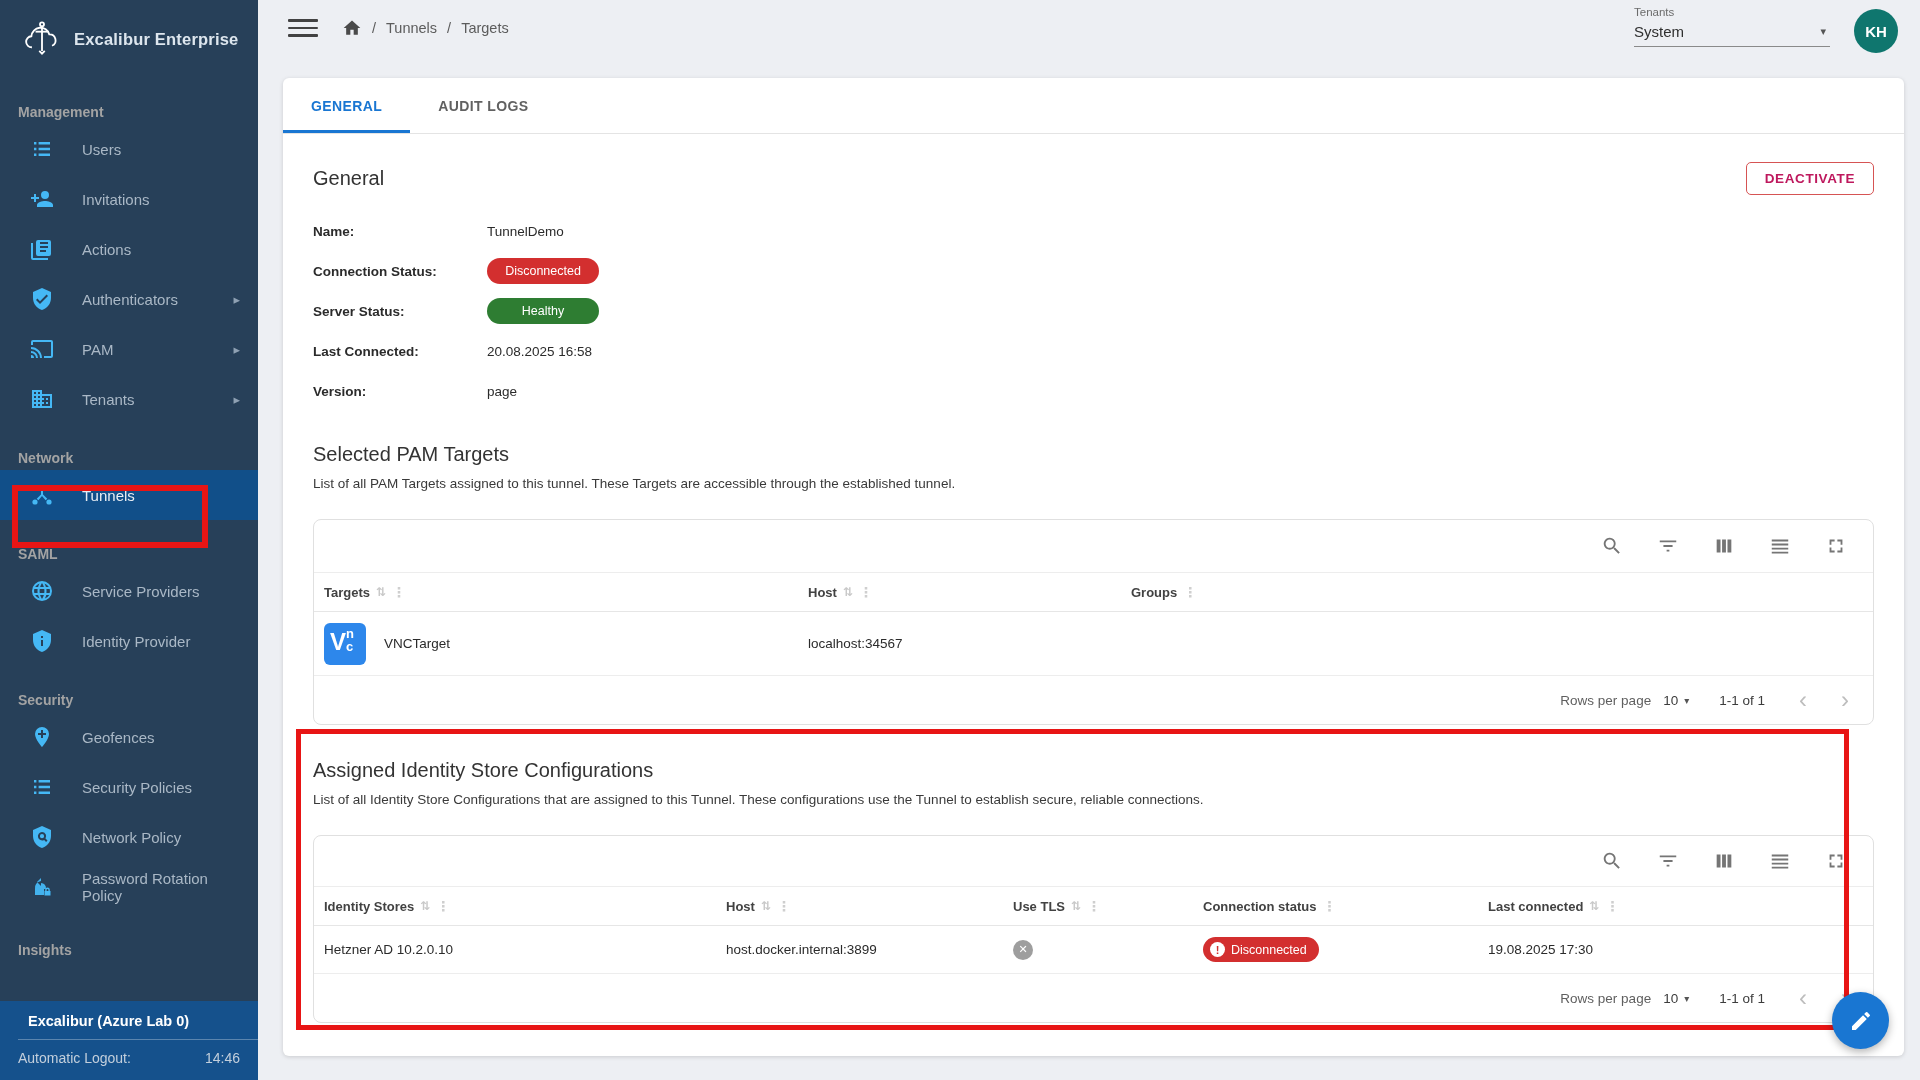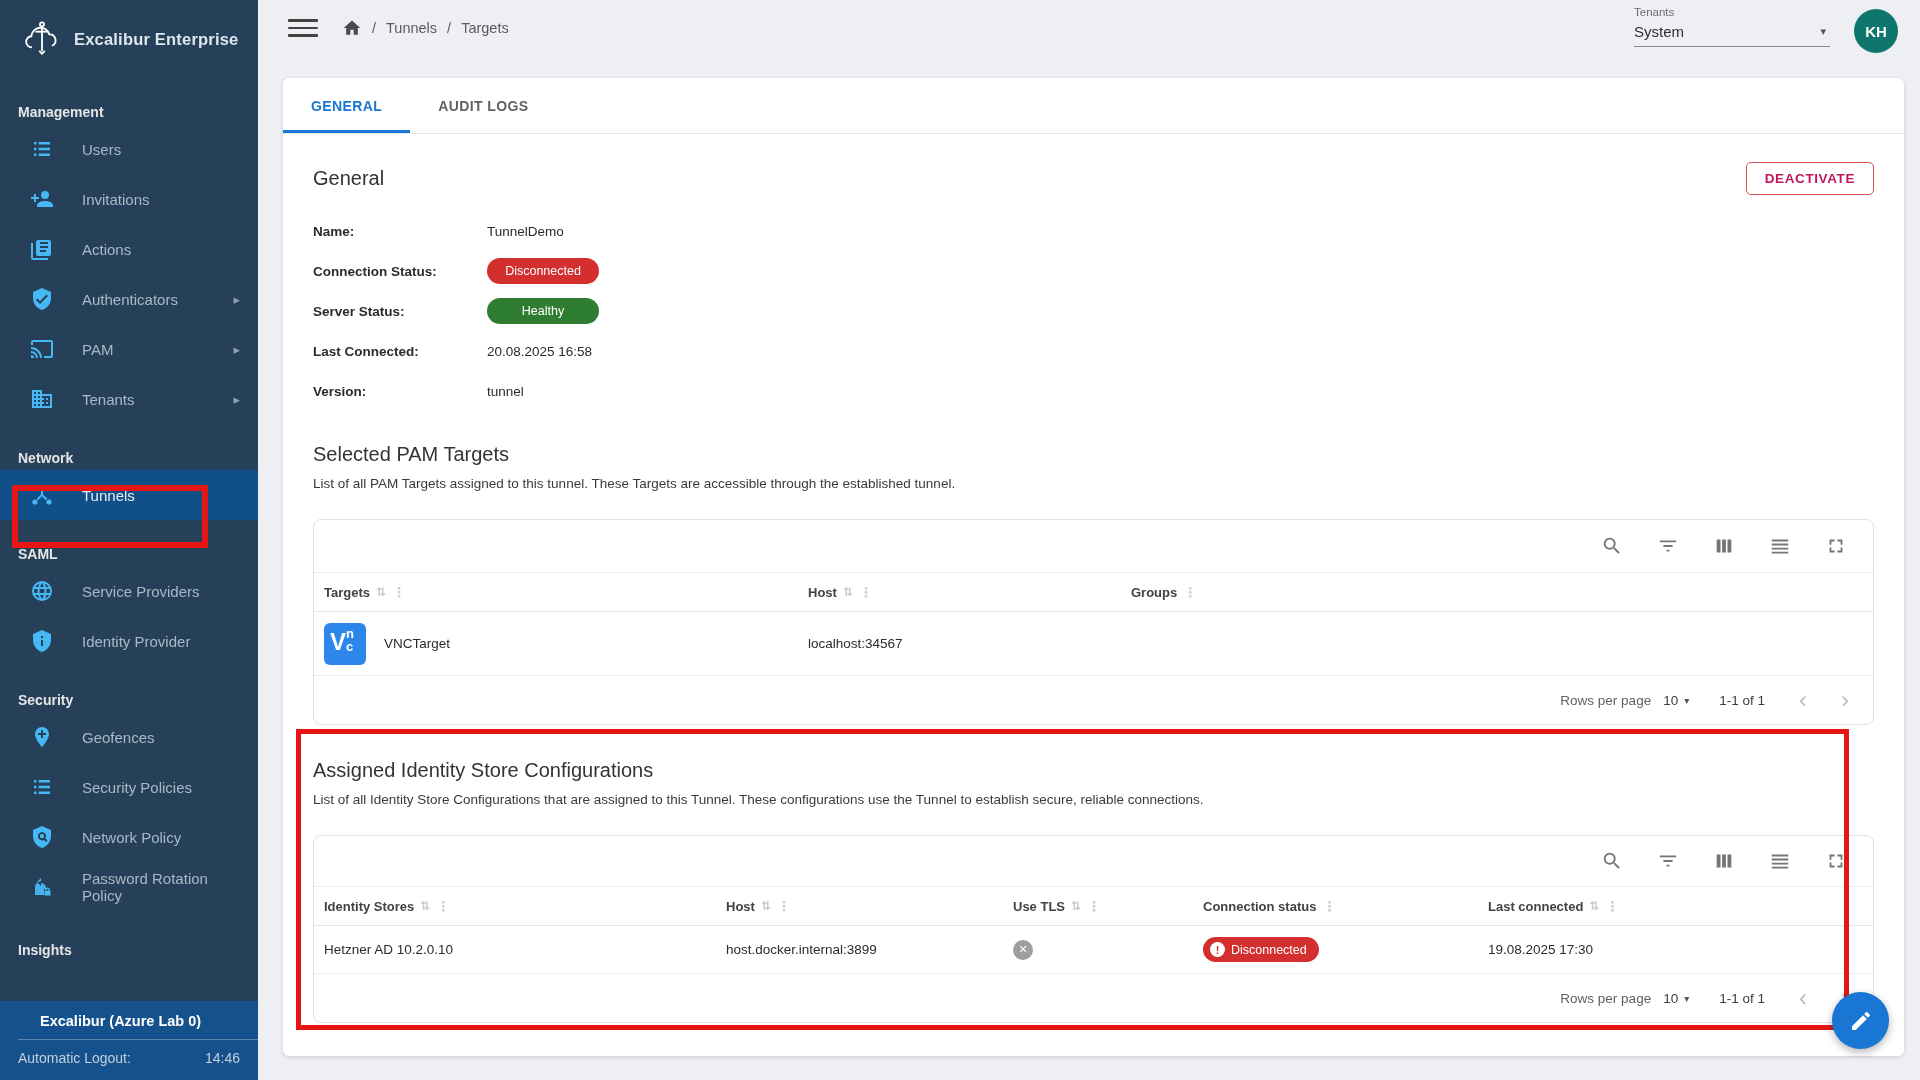--- a/index.html
+++ b/index.html
@@ -4,29 +4,29 @@
 <style>
   * { margin:0; padding:0; box-sizing:border-box; }
   html,body { width:1920px; height:1080px; overflow:hidden; }
   body { font-family:"Liberation Sans","DejaVu Sans",sans-serif; background:#edeff3; position:relative; }
 
   
   .sidebar { position:absolute; left:0; top:0; width:258px; height:1080px; background:#274059; color:#aab8c6; }
   .brand { height:78px; display:flex; align-items:center; padding-left:20px; }
   .brand-logo { width:44px; height:44px; margin-right:10px; flex:none; }
   .brand-name { font-size:16.5px; font-weight:bold; color:#dde6ee; letter-spacing:.2px; }
-  .sb-section { margin:26px 0 4px 18px; font-size:14px; font-weight:bold; color:#e5e5e5; }
+  .sb-section { margin:26px 0 4px 18px; font-size:14px; font-weight:bold; color:#a3a3a3; }
   .sb-item { height:50px; display:flex; align-items:center; padding:0 18px 0 30px; cursor:pointer; position:relative; }
   .sb-item .ic { width:24px; height:24px; margin-right:28px; color:#45b8f5; flex:none; }
   .sb-item .lbl { font-size:15px; color:#aab8c6; }
   .sb-item .chev { margin-left:auto; color:#8fa1b3; font-size:13px; }
   .sb-item.active { background:#114f89; }
   .sb-item.active .lbl { color:#e8eef4; }
   .sb-footer { position:absolute; left:0; bottom:0; width:258px; background:#15518c; padding:12px 0 14px 0; }
-  .sb-footer-title { font-size:14.5px; font-weight:bold; color:#fff; padding:0 18px 10px 28px;margin-left:12px; }
+  .sb-footer-title { font-size:14.5px; font-weight:bold; color:#fff; padding:0 18px 10px 28px; }
   .sb-footer-divider { height:1px; background:rgba(255,255,255,.3); margin:0 0 0 18px; }
   .sb-footer-row { display:flex; justify-content:space-between; padding:10px 18px 0 18px; font-size:14px; color:#c3cfdc; }
 
   
   .topbar { position:absolute; left:258px; top:0; width:1662px; height:56px; display:flex; align-items:center; }
   .hamburger { width:30px; height:22px; margin-left:30px; display:flex; flex-direction:column; justify-content:space-between; cursor:pointer; padding:2px 0; }
   .hamburger span { height:2.6px; background:#424242; border-radius:1px; }
   .breadcrumb { display:flex; align-items:center; margin-left:24px; font-size:14.5px; color:#5c5c5c; gap:10px; }
   .breadcrumb .home-ic { width:20px; height:20px; color:#4a4a4a; cursor:pointer; }
   .tenant-select { position:absolute; right:90px; top:6px; width:196px; cursor:pointer; }
@@ -258,21 +258,21 @@
       <div class="frow">
         <span class="flabel">Server Status:</span>
         <span class="pill green">Healthy</span>
       </div>
       <div class="frow">
         <span class="flabel">Last Connected:</span>
         <span class="fvalue">20.08.2025 16:58</span>
       </div>
       <div class="frow">
         <span class="flabel">Version:</span>
-        <span class="fvalue">tunnel</span>
+        <span class="fvalue">page</span>
       </div>
     </div>
 
     <h2 class="sec" style="margin-top:32px;">Selected PAM Targets</h2>
     <div class="sec-desc">List of all PAM Targets assigned to this tunnel. These Targets are accessible through the established tunnel.</div>
 
     <div class="tcard">
       <div class="t-toolbar">
         <svg class="tic" viewBox="0 0 24 24" fill="currentColor">
             <path d="M15.5 14h-.8l-.3-.3a6.5 6.5 0 1 0-.7.7l.3.3v.8l5 5 1.5-1.5-5-5zm-6 0a4.5 4.5 0 1 1 0-9 4.5 4.5 0 0 1 0 9z"></path>

